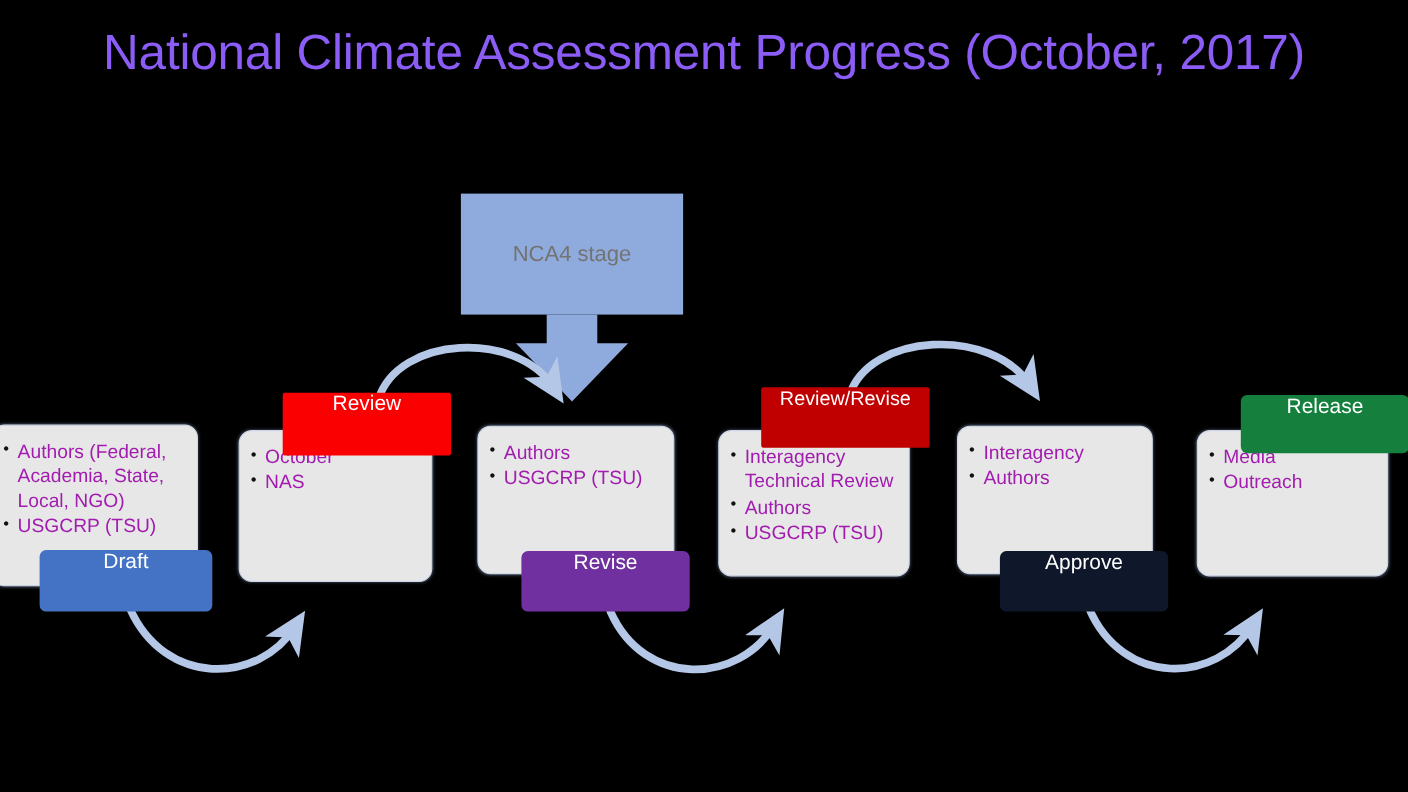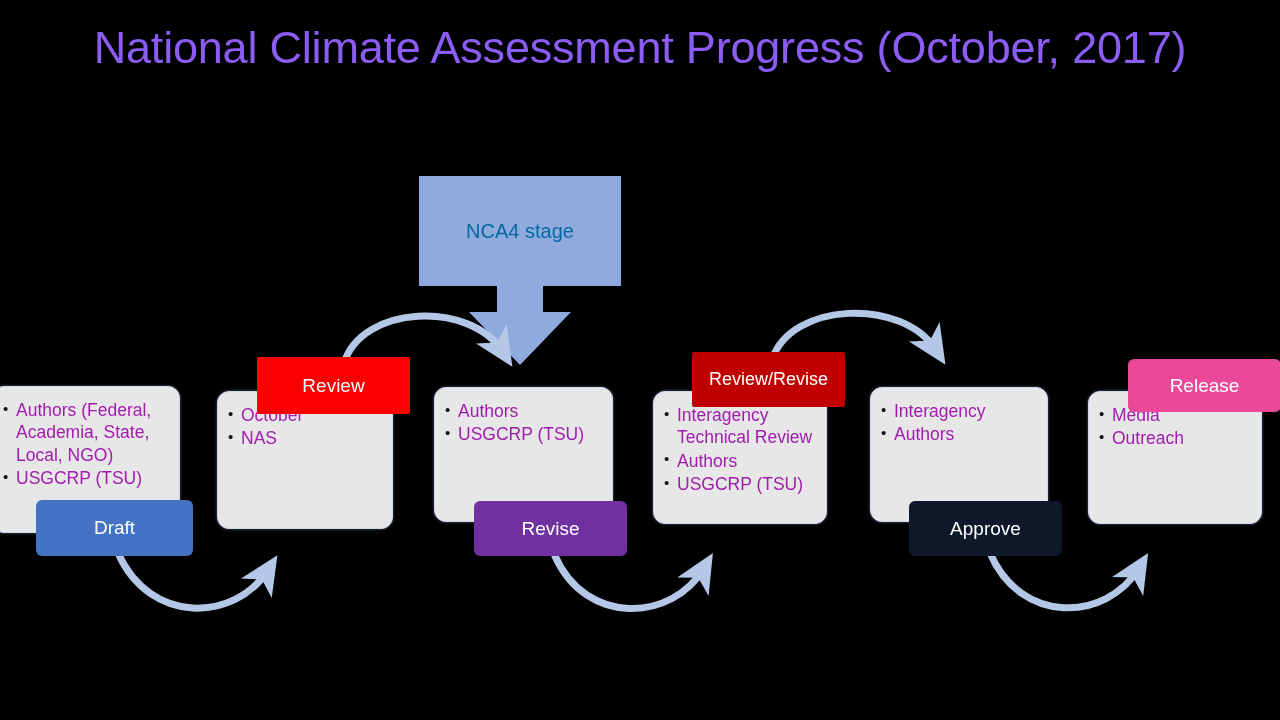--- a/index.html
+++ b/index.html
@@ -65,21 +65,21 @@
   }
   .stage-arrow .label {
     position: absolute;
     left: 0;
     top: 0;
     width: 100%;
     height: 110px;
     display: flex;
     align-items: center;
     justify-content: center;
-    color: #0369a1;
+    color: #737373;
     font-size: 20px;
     z-index: 3;
   }
 
   
   .box {
     position: absolute;
     background: #e7e7e7;
     border: 1px solid #cfd8e8;
     border-radius: 12px;
@@ -104,21 +104,21 @@
     left: 0;
     top: -0.5px;
     font-size: 15px;
     color: #111111;
   }
 
   
   .tag {
     position: absolute;
     display: flex;
-    align-items: center;
+    align-items: flex-start;
     justify-content: center;
     color: #ffffff;
     font-size: 19px;
     border-radius: 6px;
     z-index: 5;
     white-space: nowrap;
   }
   .tag.sharp { border-radius: 2px; }
 
   
@@ -215,17 +215,17 @@
   <div class="tag" style="left:909px; top:501px; width:153px; height:55px; background:#0f172a;">
     <span>Approve</span>
   </div>
 
   <div class="box" style="left:1088px; top:391px; width:172px; height:131px;">
     <ul>
       <li>Media</li>
       <li>Outreach</li>
     </ul>
   </div>
-  <div class="tag" style="left:1128px; top:359px; width:153px; height:53px; background:#ec4899;">
+  <div class="tag" style="left:1128px; top:359px; width:153px; height:53px; background:#15803d;">
     <span>Release</span>
   </div>
 
 </div>
 
 </body></html>

